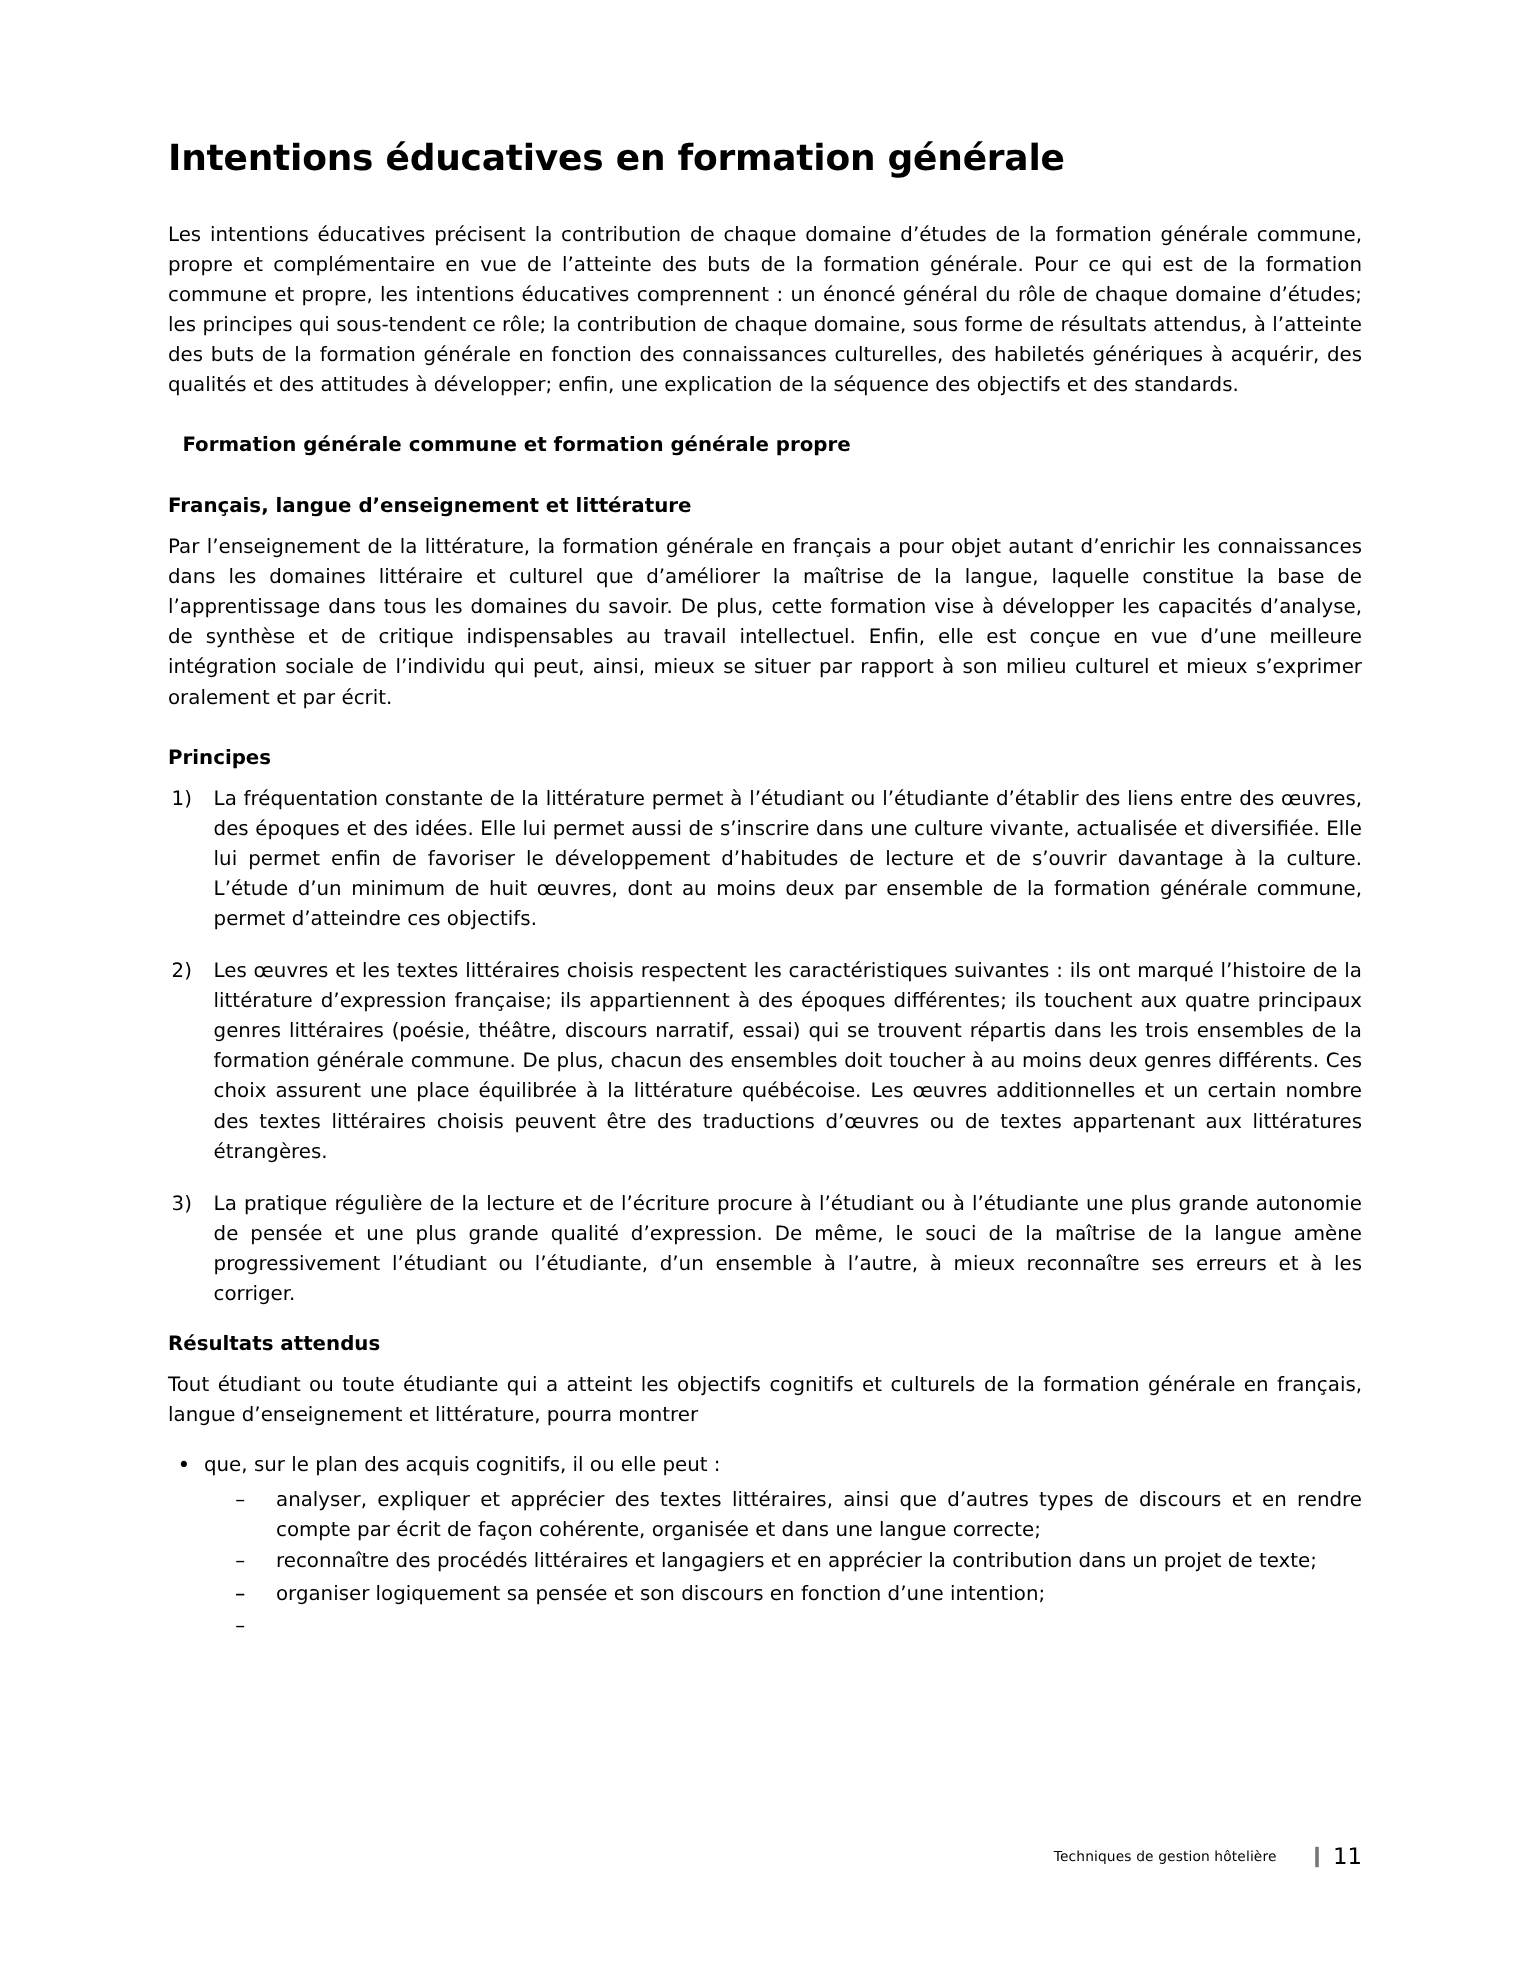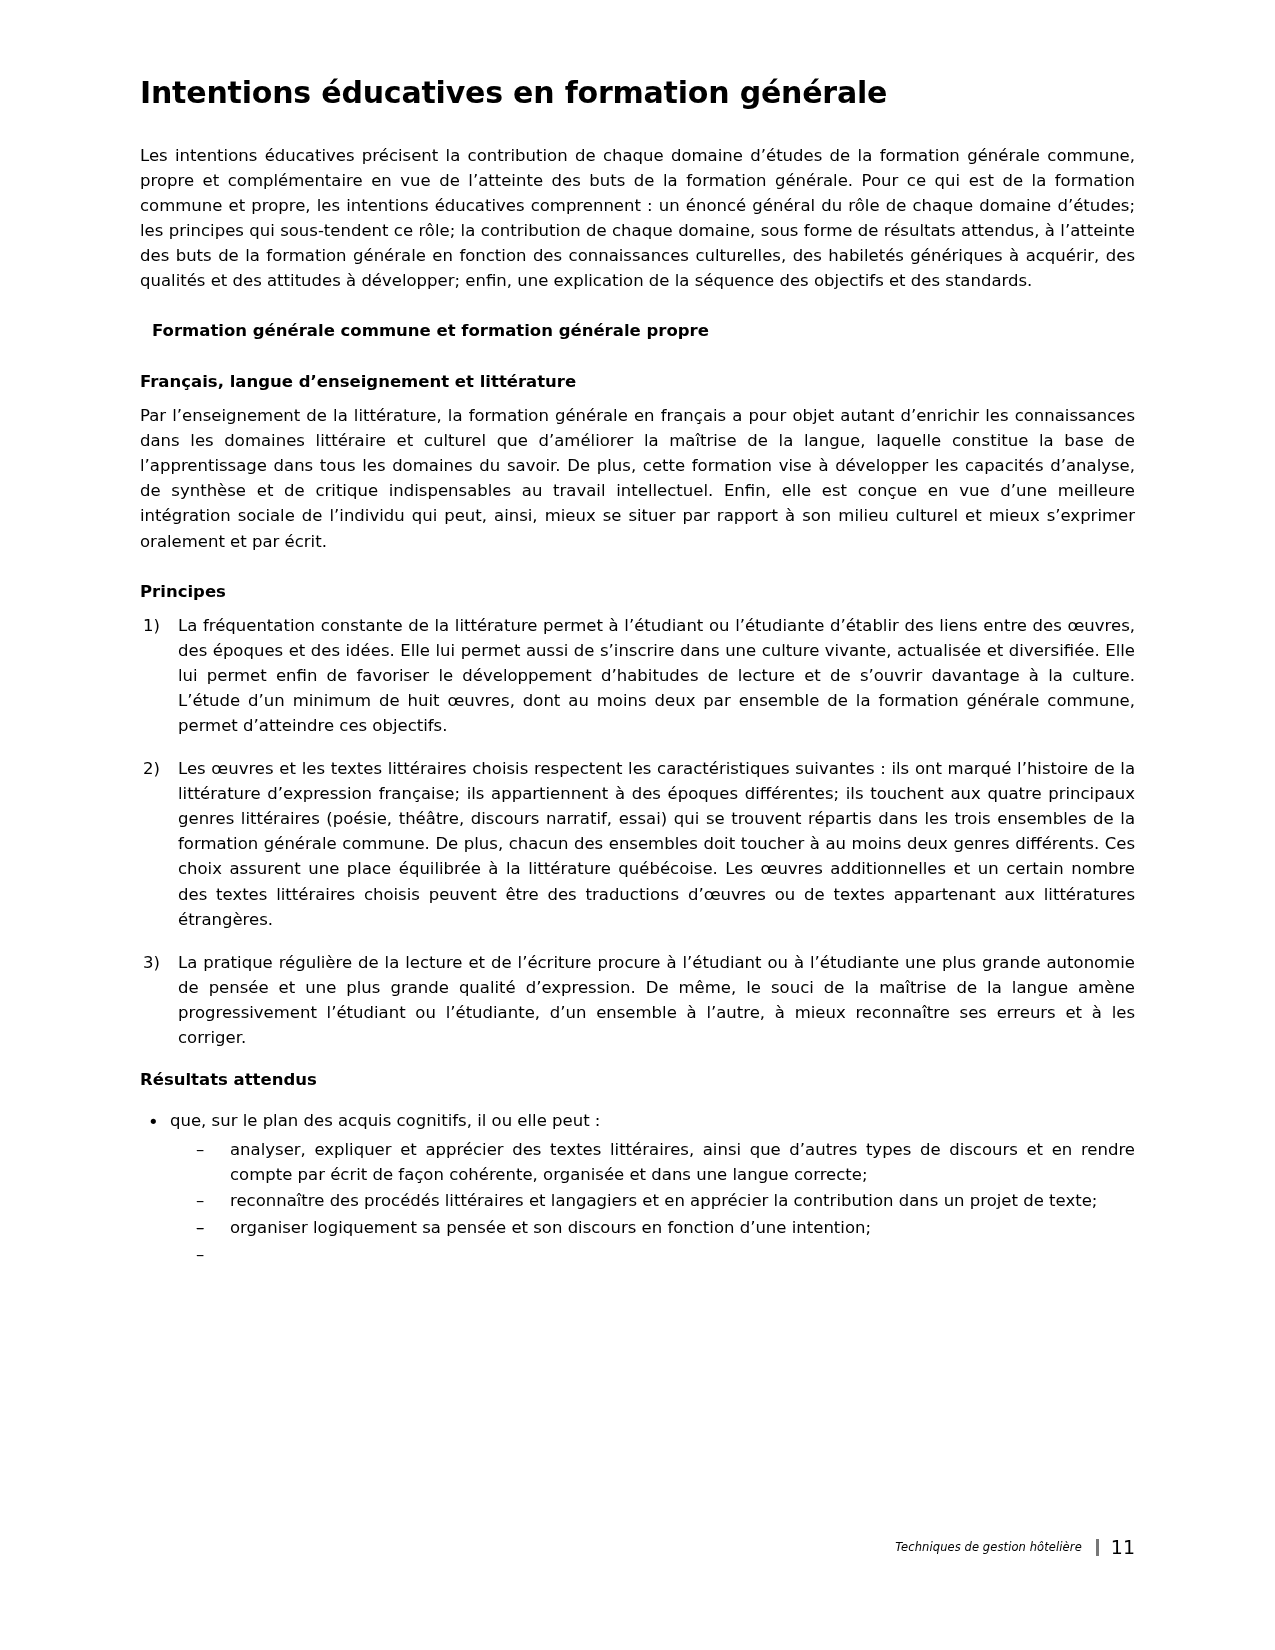--- a/index.html
+++ b/index.html
@@ -14,21 +14,21 @@
     color: #000000;
     position: relative;
     overflow: hidden;
   }
   .page {
     position: absolute;
     top: 0; left: 0;
     width: 1275px;
     height: 1650px;
     box-sizing: border-box;
-    padding: 76px 140px 0 140px;
+    padding: 116px 140px 0 140px;
   }
   h1.doc-title {
     font-size: 30px;
     font-weight: bold;
     margin: 0 0 32px 0;
     letter-spacing: -0.2px;
     line-height: 1.15;
   }
   p.body-par {
     font-size: 16.5px;
@@ -119,23 +119,22 @@
     position: absolute;
     left: 140px;
     right: 140px;
     bottom: 92px;
     display: flex;
     justify-content: flex-end;
     align-items: center;
     font-size: 11.5px;
   }
   .footer .ftitle {
-    margin-right: 14px;
+    margin-right: 32px;
     letter-spacing: 0.1px;
-    font-style: italic;
   }
   .footer .fbar {
     width: 3px;
     height: 17px;
     background: #777;
     margin-right: 12px;
   }
   .footer .fnum {
     font-size: 19px;
   }
@@ -167,20 +166,21 @@
       <span>Les œuvres et les textes littéraires choisis respectent les caractéristiques suivantes : ils ont marqué l’histoire de la littérature d’expression française; ils appartiennent à des époques différentes; ils touchent aux quatre principaux genres littéraires (poésie, théâtre, discours narratif, essai) qui se trouvent répartis dans les trois ensembles de la formation générale commune. De plus, chacun des ensembles doit toucher à au moins deux genres différents. Ces choix assurent une place équilibrée à la littérature québécoise. Les œuvres additionnelles et un certain nombre des textes littéraires choisis peuvent être des traductions d’œuvres ou de textes appartenant aux littératures étrangères.</span>
     </li>
     <li>
       <span class="num">3)</span>
       <span>La pratique régulière de la lecture et de l’écriture procure à l’étudiant ou à l’étudiante une plus grande autonomie de pensée et une plus grande qualité d’expression. De même, le souci de la maîtrise de la langue amène progressivement l’étudiant ou l’étudiante, d’un ensemble à l’autre, à mieux reconnaître ses erreurs et à les corriger.</span>
     </li>
   </ol>
 
   <h4 class="small-head">Résultats attendus</h4>
 
+  <p class="body-par" style="margin-bottom:10px;">Tout étudiant ou toute étudiante qui a atteint les objectifs cognitifs et culturels de la formation générale en français, langue d’enseignement et littérature, pourra montrer</p>
 
   <ul class="bullets">
     <li class="bullet-item">
       <span class="dot">•</span>
       <span>que, sur le plan des acquis cognitifs, il ou elle peut :</span>
       <ul class="dashes" style="margin-top:4px;">
         <li class="dash-item">
           <span class="dash">–</span>
           <span>analyser, expliquer et apprécier des textes littéraires, ainsi que d’autres types de discours et en rendre compte par écrit de façon cohérente, organisée et dans une langue correcte;</span>
         </li>

